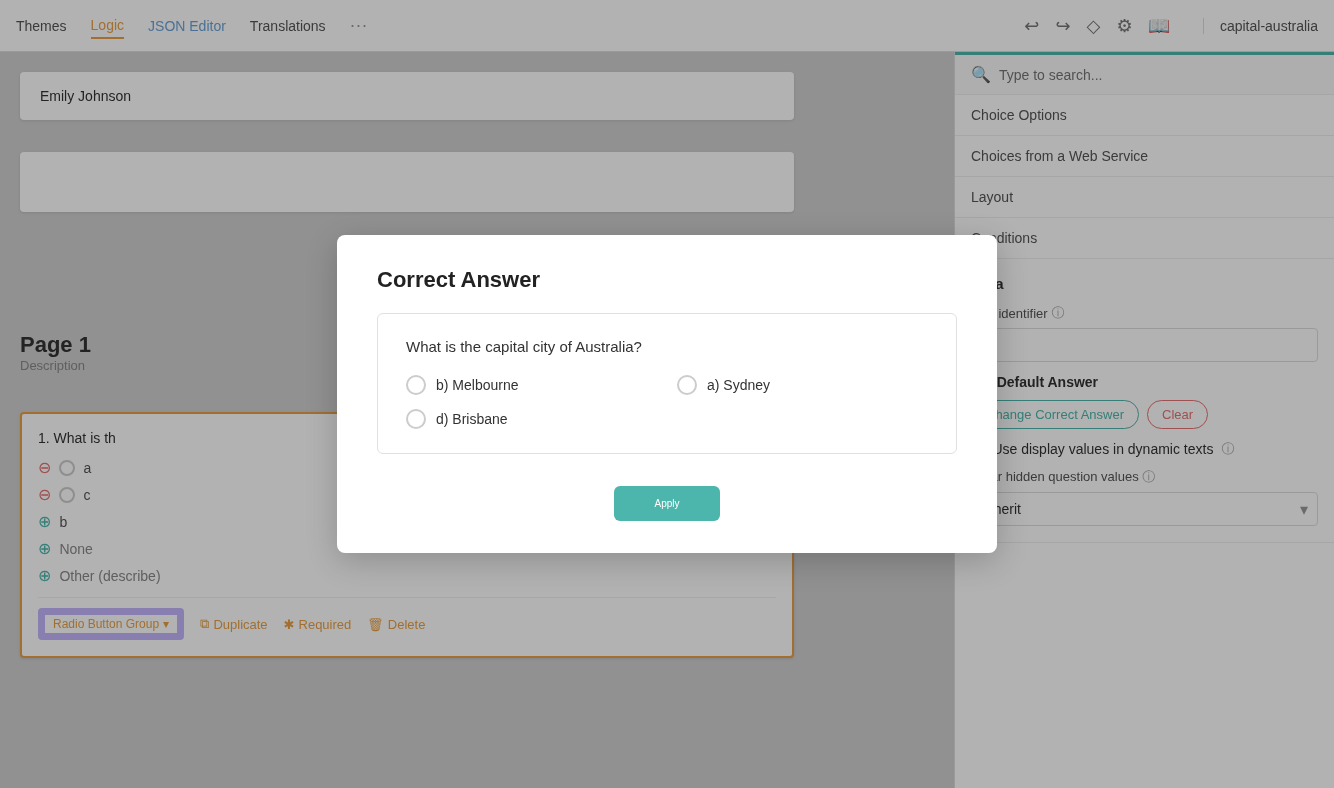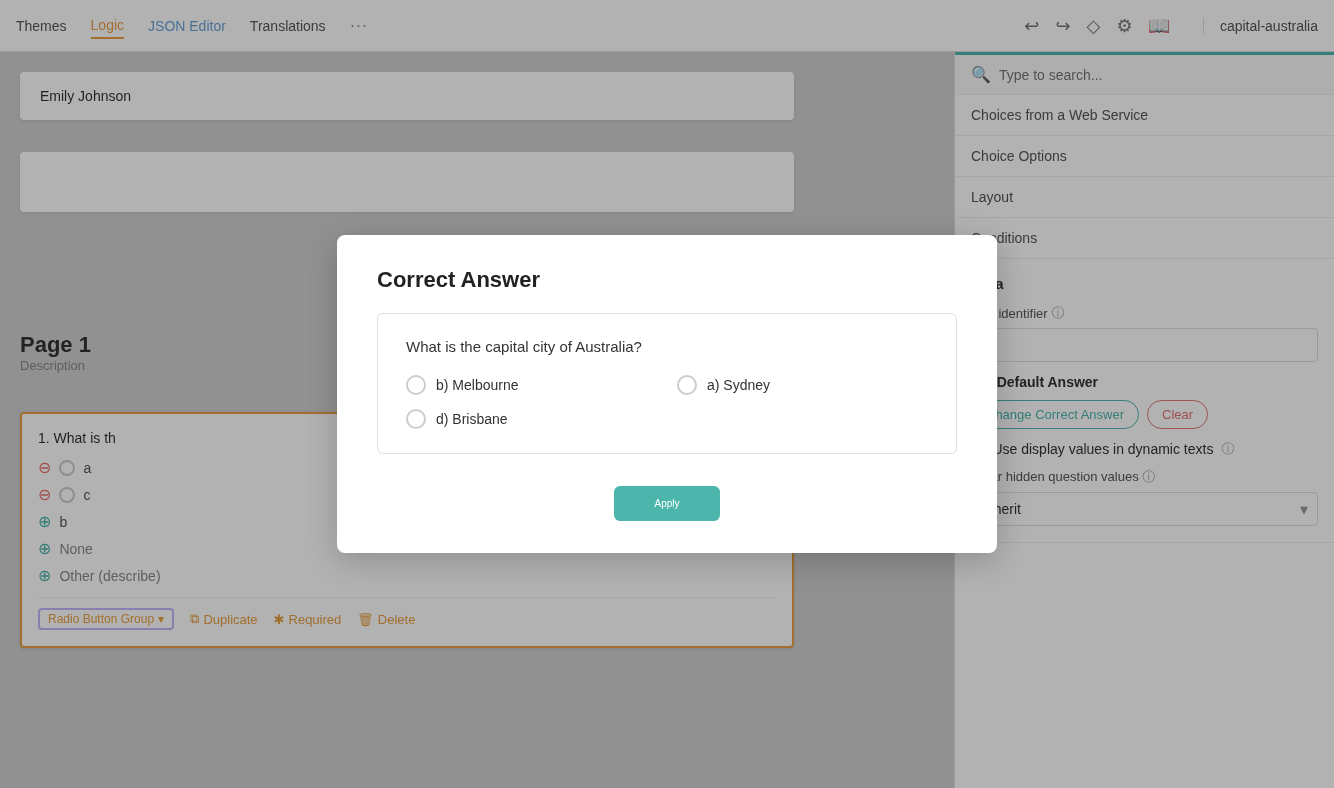--- a/index.html
+++ b/index.html
@@ -63,21 +63,21 @@
     .choice-plus { color: #4db6ac; font-size: 16px; cursor: pointer; }
     .choice-label { font-size: 14px; color: #555; }
     .choice-none { color: #888; font-size: 14px; }
 
     
     .card-bottom {
       display: flex; align-items: center; gap: 16px; margin-top: 12px;
       padding-top: 10px; border-top: 1px solid #f0f0f0;
     }
     .card-type-badge {
-      background: #fff; border: 2px solid #c4b5fd; color: #e8a045;
+      background: #fff; border: 7px solid #c4b5fd; color: #e8a045;
       font-size: 12px; padding: 2px 8px; border-radius: 4px; cursor: pointer;
       display: flex; align-items: center; gap: 4px;
     }
     .card-action { font-size: 13px; color: #e8a045; cursor: pointer; display: flex; align-items: center; gap: 4px; }
 
     
     .right-panel {
       width: 380px; background: #fff; border-left: 1px solid #ddd;
       display: flex; flex-direction: column; overflow-y: auto;
       position: relative;
@@ -264,22 +264,22 @@
 
   <div class="right-panel">
     <div class="right-panel-top-accent"></div>
     <div style="height:3px;"></div>
 
     <div class="search-bar">
       <span class="search-icon">🔍</span>
       <input class="search-input" type="text" placeholder="Type to search..." style="">
     </div>
 
+    <div class="panel-section">Choice Options</div>
     <div class="panel-section">Choices from a Web Service</div>
-    <div class="panel-section">Choice Options</div>
     <div class="panel-section">Layout</div>
     <div class="panel-section">Conditions</div>
 
     <div class="panel-data-section">
       <div class="panel-section-title">Data</div>
 
       <div class="panel-label">
         <span>Join identifier</span>
         <span class="info-icon">ⓘ</span>
       </div>

